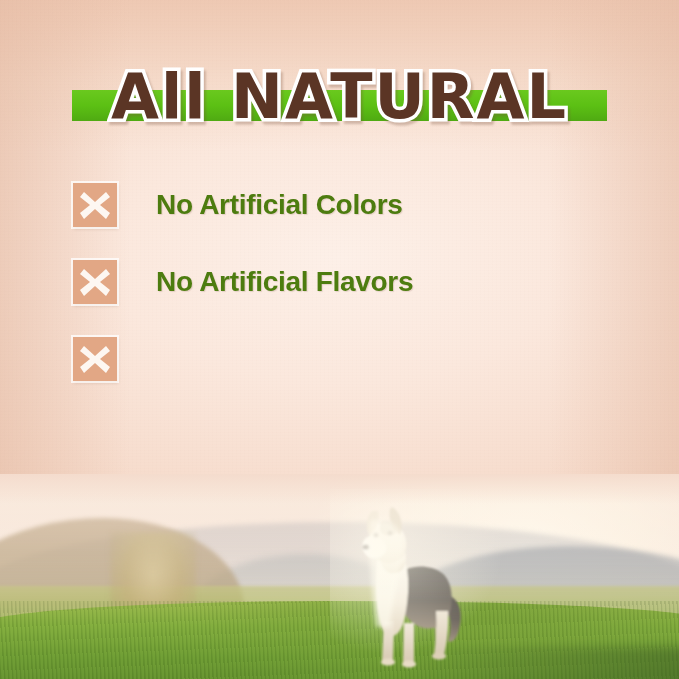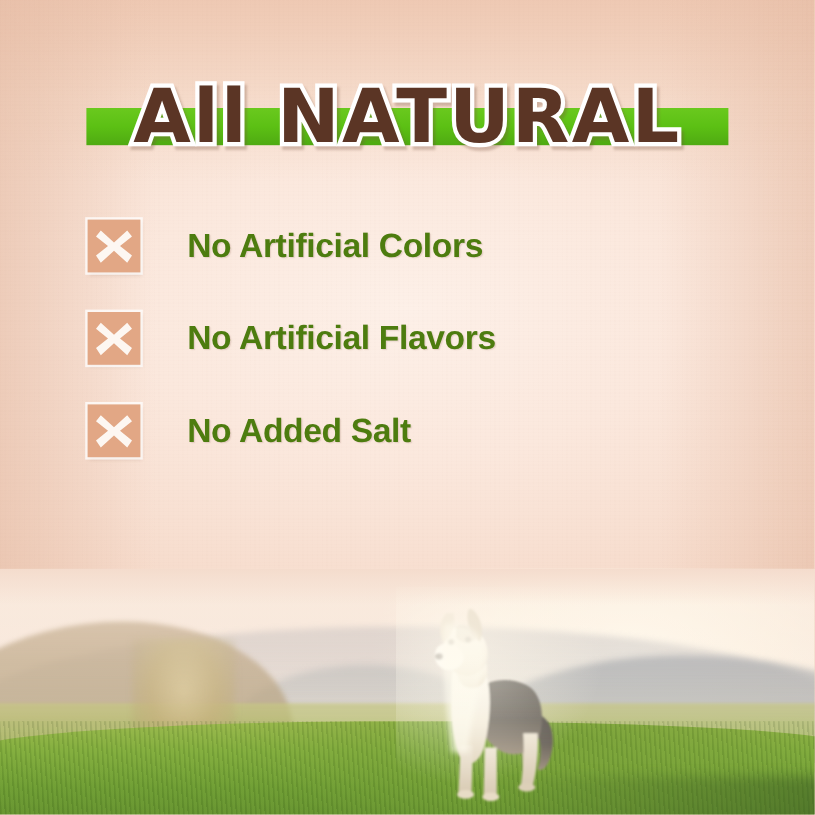--- a/index.html
+++ b/index.html
@@ -306,21 +306,20 @@
       <span class="claim-text">No Artificial Flavors</span>
     </div>
 
 
     <div class="claim-row">
       <span class="x-box">
         <svg width="44" height="44" viewBox="0 0 44 44" aria-hidden="true">
           <path d="M11 9 L22 19 L33 9 L37 14 L27 22 L37 30 L33 36 L22 26 L11 36 L7 30 L17 22 L7 14 Z" fill="#fdf7f2"></path>
         </svg>
       </span>
-      <span class="claim-text">No Added Salt</span>
     </div>
 
   </div>
 
   <div class="photo">
     <div class="sky"></div>
     <div class="sun-glow"></div>
     <div class="hills-far"></div>
     <div class="hill-b"></div>
     <div class="hill-c"></div>

